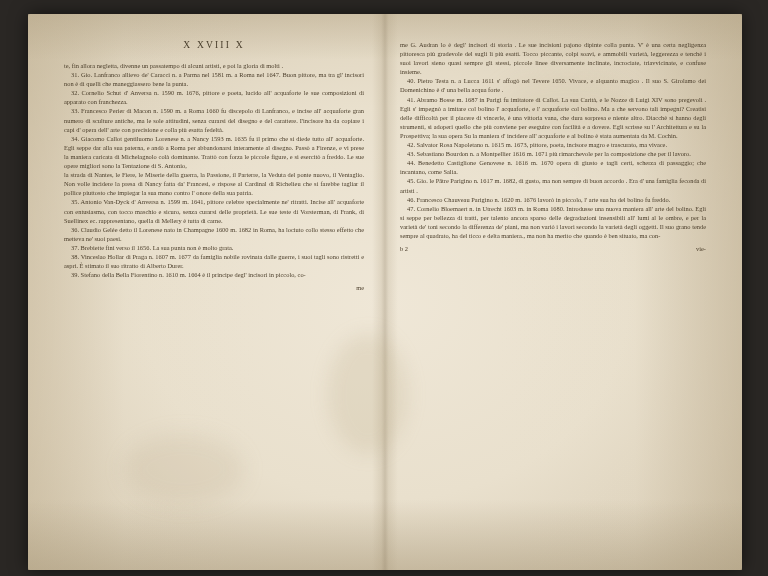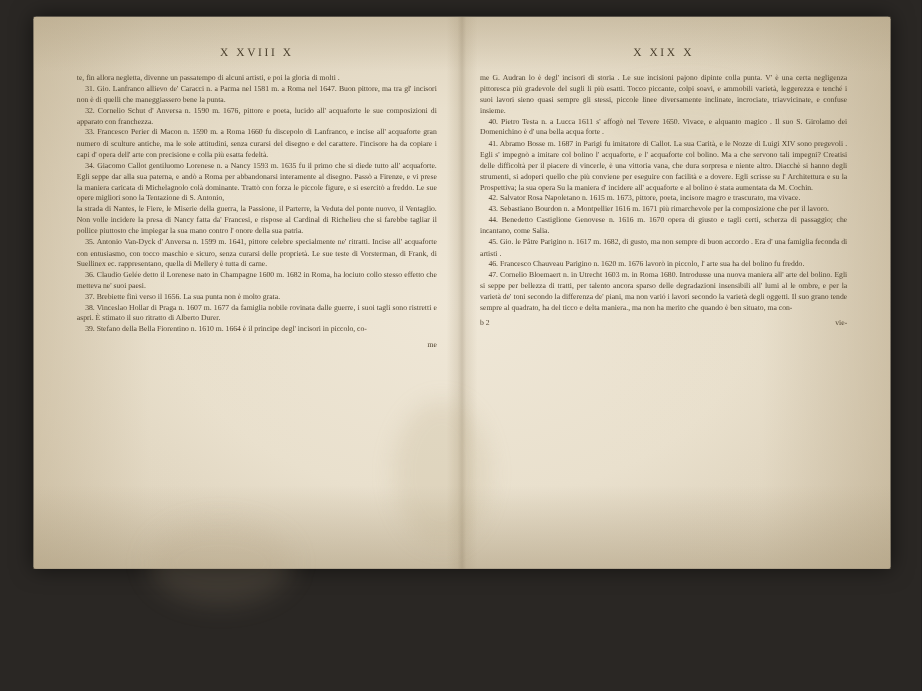--- a/index.html
+++ b/index.html
@@ -14,21 +14,21 @@
     overflow: hidden;
     background: #2a2724;
     font-family: "Liberation Serif", serif;
   }
   
   .book {
     position: absolute;
     left: 28px;
     top: 14px;
     width: 714px;
-    height: 460px;
+    height: 556px;
     background:
       radial-gradient(ellipse at 50% 52%, #efe7d7 0%, #e9e0cd 48%, #ded3bd 74%, #cec2a9 100%);
     box-shadow: 0 0 18px rgba(0,0,0,0.55);
     border-radius: 2px;
   }
   
   .paper-tint-l {
     position: absolute;
     left: 0; top: 0;
     width: 52%; height: 100%;
@@ -144,21 +144,20 @@
         <p>35. Antonio Van-Dyck d' Anversa n. 1599 m. 1641, pittore celebre specialmente ne' ritratti. Incise all' acquaforte con entusiasmo, con tocco maschio e sicuro, senza curarsi delle proprietà. Le sue teste di Vorsterman, di Frank, di Suellinex ec. rappresentano, quella di Mellery è tutta di carne.</p>
         <p>36. Claudio Gelée detto il Lorenese nato in Champagne 1600 m. 1682 in Roma, ha lociuto collo stesso effetto che metteva ne' suoi paesi.</p>
         <p>37. Brebiette finì verso il 1656. La sua punta non è molto grata.</p>
         <p>38. Vinceslao Hollar di Praga n. 1607 m. 1677 da famiglia nobile rovinata dalle guerre, i suoi tagli sono ristretti e aspri. È stimato il suo ritratto di Alberto Durer.</p>
         <p>39. Stefano della Bella Fiorentino n. 1610 m. 1664 è il principe degl' incisori in piccolo, co-</p>
       </div>
       <div class="catch right">me</div>
     </div>
 
     <div class="page-col page-right">
-      <div class="running-head">X XIX X</div>
       <div class="textcol">
         <p class="noindent">me G. Audran lo è degl' incisori di storia . Le sue incisioni pajono dipinte colla punta. V' è una certa negligenza pittoresca più gradevole del sugli li più esatti. Tocco piccante, colpi soavi, e ammobili varietà, leggerezza e tenché i suoi lavori sieno quasi sempre gli stessi, piccole linee diversamente inclinate, incrociate, triavvicinate, e confuse insieme.</p>
         <p>40. Pietro Testa n. a Lucca 1611 s' affogò nel Tevere 1650. Vivace, e alquanto magico . Il suo S. Girolamo dei Domenichino è d' una bella acqua forte .</p>
         <p>41. Abramo Bosse m. 1687 in Parigi fu imitatore di Callot. La sua Carità, e le Nozze di Luigi XIV sono pregevoli . Egli s' impegnò a imitare col bolino l' acquaforte, e l' acquaforte col bolino. Ma a che servono tali impegni? Creatisi delle difficoltà per il piacere di vincerle, è una vittoria vana, che dura sorpresa e niente altro. Diacchè si hanno degli strumenti, si adoperi quello che più conviene per eseguire con facilità e a dovere. Egli scrisse su l' Architettura e su la Prospettiva; la sua opera Su la maniera d' incidere all' acquaforte e al bolino è stata aumentata da M. Cochin.</p>
         <p>42. Salvator Rosa Napoletano n. 1615 m. 1673, pittore, poeta, incisore magro e trascurato, ma vivace.</p>
         <p>43. Sebastiano Bourdon n. a Montpellier 1616 m. 1671 più rimarchevole per la composizione che per il lavoro.</p>
         <p>44. Benedetto Castiglione Genovese n. 1616 m. 1670 opera di giusto e tagli certi, scherza di passaggio; che incantano, come Salia.</p>
         <p>45. Gio. le Pâtre Parigino n. 1617 m. 1682, di gusto, ma non sempre di buon accordo . Era d' una famiglia feconda di artisti .</p>
         <p>46. Francesco Chauveau Parigino n. 1620 m. 1676 lavorò in piccolo, l' arte sua ha del bolino fu freddo.</p>
         <p>47. Cornelio Bloemaert n. in Utrecht 1603 m. in Roma 1680. Introdusse una nuova maniera all' arte del bolino. Egli si seppe per bellezza di tratti, per talento ancora sparso delle degradazioni insensibili all' lumi al le ombre, e per la varietà de' toni secondo la differenza de' piani, ma non varió i lavori secondo la varietà degli oggetti. Il suo grano tende sempre al quadrato, ha del ticco e delta maniera., ma non ha merito che quando è ben situato, ma con-</p>

